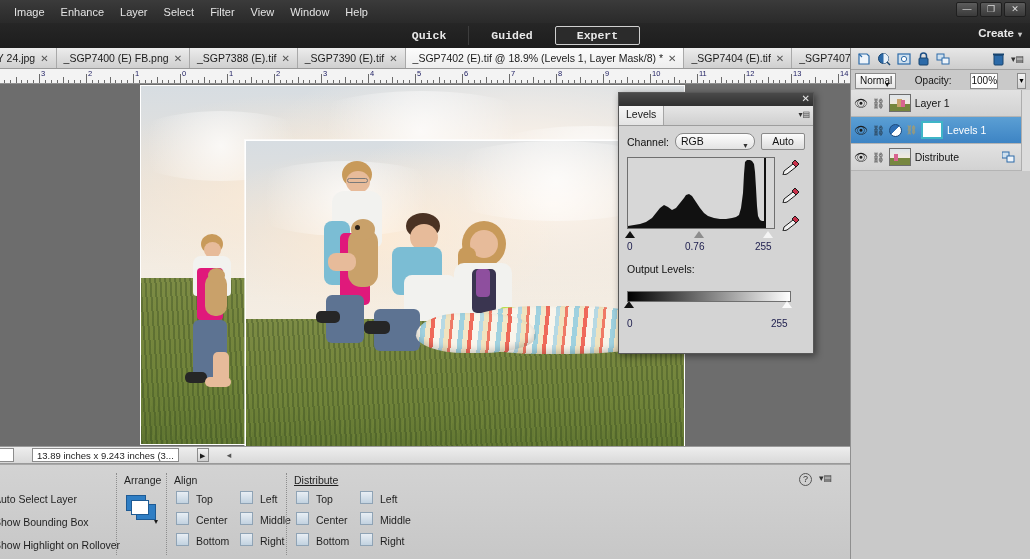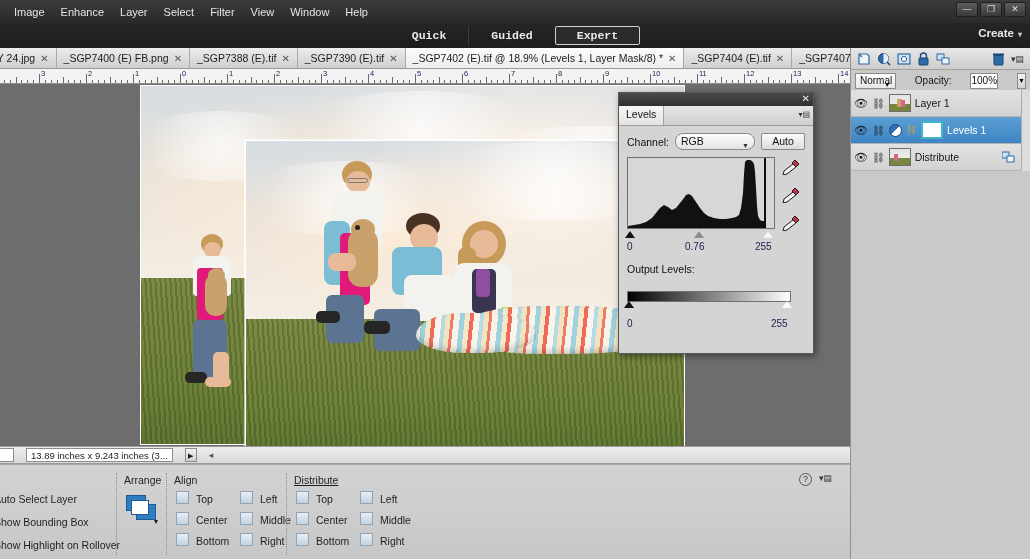--- a/index.html
+++ b/index.html
@@ -143,21 +143,21 @@
   .jeans { background:#5d7392; }
   .bear { background:#c9a16a; }
   .shoe { background:#262626; }
   .rnd { border-radius:50%; }
 
   
   .statusbar {
     position:absolute; top:446px; left:0; width:850px; height:18px;
     background: linear-gradient(180deg,#eeeeee,#d9d9d9);
     border-top:1px solid #9a9a9a; border-bottom:1px solid #9a9a9a;
-    display:flex; align-items:center; gap:12px; padding-left:2px;
+    display:flex; align-items:center; gap:18px; padding-left:2px;
     font-size:10px; color:#1c1c1c;
   }
   .zoomfield {
     width:28px; height:14px; background:#fff; border:1px solid #8c8c8c;
     font-size:9.5px; padding-left:2px; margin-left:-16px;
   }
   .dimfield {
     height:14px; background:#fff; border:1px solid #8c8c8c;
     font-size:9.5px; padding:0 4px; line-height:13px;
   }

